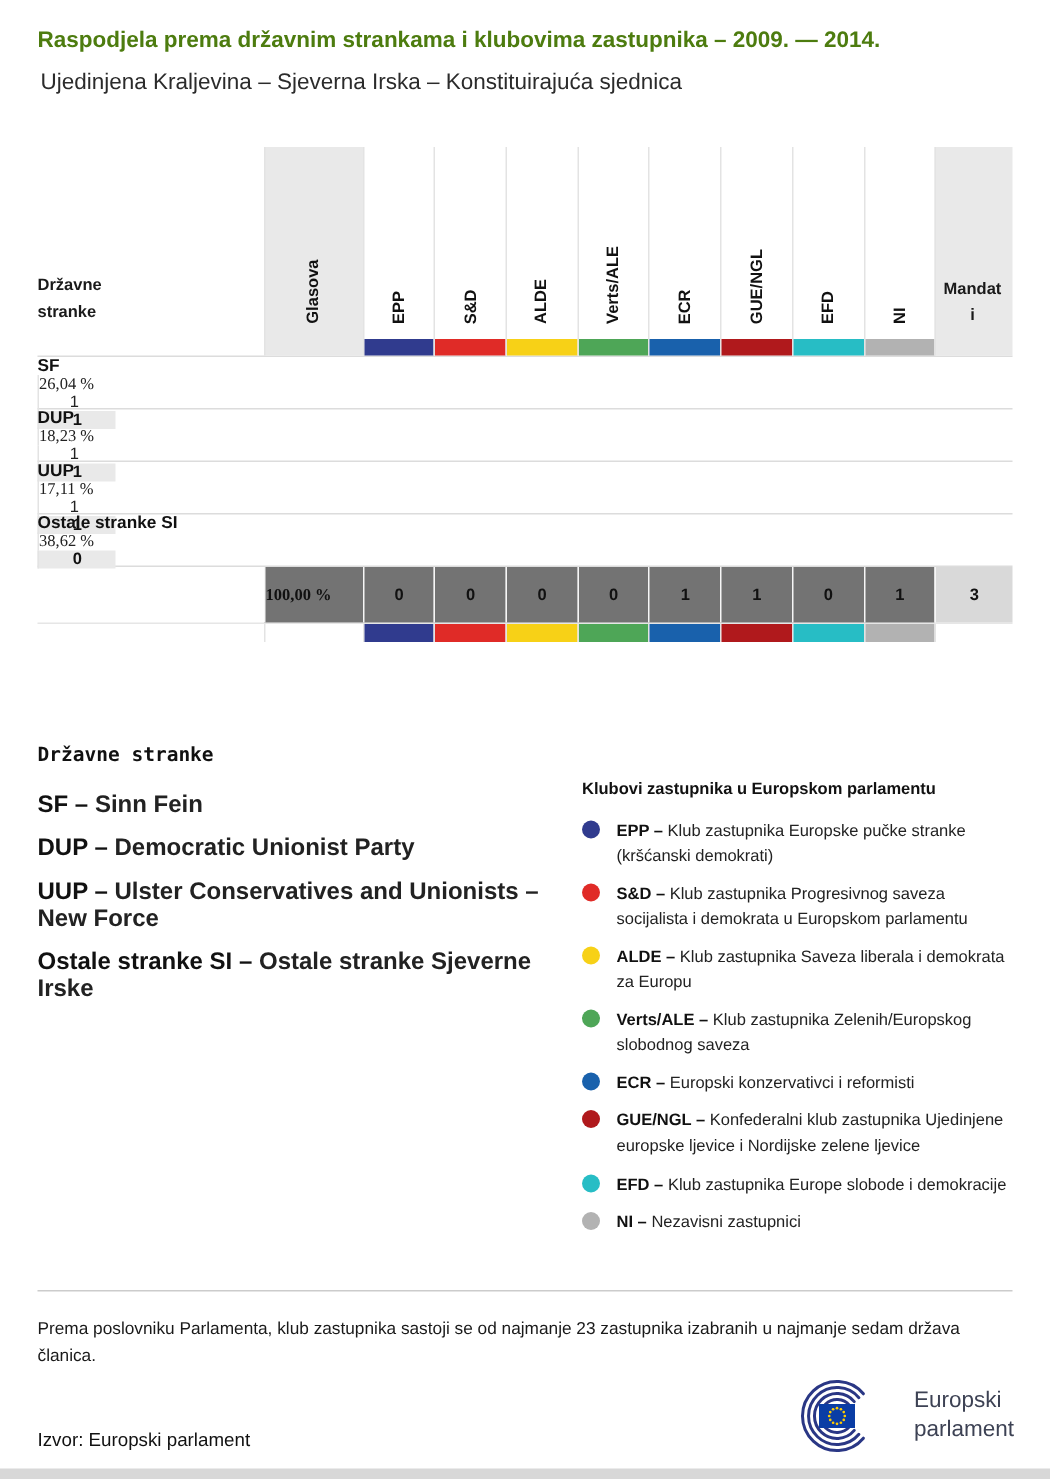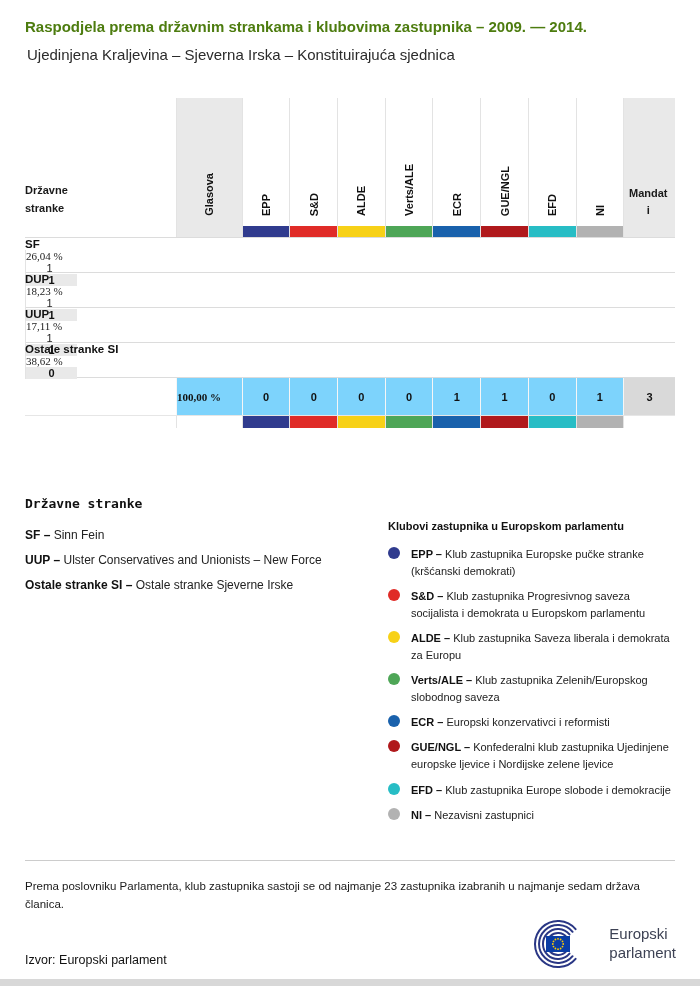--- a/index.html
+++ b/index.html
@@ -37,29 +37,29 @@
 
   .brow { height:35px; border-bottom:1px solid #dcdcdc;flex-direction:column; }
   .brow .c, .total .c { display:flex; align-items:center; }
   .party-name { font-weight:bold; font-size:11.5px; color:#111; }
   .votes-val { width:100%; text-align:left; padding-right:9px; font-size:11px; color:#222;font-family:Liberation Serif, serif; }
   .seat-val  { width:100%; text-align:center; font-size:11px; color:#222; }
   .mand-val  { width:100%; text-align:center; font-size:11px; font-weight:bold; color:#111; }
   .brow .c.mand { background:#e9e9e9; }
 
   .total { height:38px; border-bottom:1px solid #e6e6e6; }
-  .total .c.votes, .total .c.seat { background:#7dd3fc; border-left-color:#f6f6f6; }
+  .total .c.votes, .total .c.seat { background:#737373; border-left-color:#f6f6f6; }
   .total .c.mand { background:#d9d9d9; border-left-color:#f6f6f6; }
   .total .votes-val, .total .seat-val { font-weight:bold; color:#111; }
 
   
   .legend-left { position:absolute; left:25px; top:496px; width:335px; }
   .legend-left .lhead { font-family:"DejaVu Sans Mono", monospace; font-size:13px;
                         font-weight:bold; color:#111; margin-bottom:17px; }
-  .pitem { font-size:12px; margin-bottom:11px; color:#222; }
+  .pitem { font-size:16px; margin-bottom:11px; color:#222;font-weight:bold; }
   .pitem b { color:#111; }
 
   .legend-right { position:absolute; left:388px; top:520px; width:290px; }
   .legend-right .lhead { font-size:11px; font-weight:bold; color:#111; margin-bottom:14px; }
   .gitem { display:flex; gap:11px; margin-bottom:8px; font-size:11px; line-height:1.55; color:#222; }
   .gitem .dot { flex:0 0 12px; width:12px; height:12px; border-radius:50%; margin-top:1px; }
   .gitem b { color:#111; }
 
   
   .rule { position:absolute; left:25px; top:860px; width:650px; border-top:1px solid #cccccc; }
@@ -352,20 +352,21 @@
       <div class="c seat">
           <div class="bar" style="background-color: rgb(178, 178, 178);"></div>
         </div>
       <div class="c mand"></div>
     </div>
   </div>
 
   <div class="legend-left">
     <div class="lhead">Državne stranke</div>
     <div class="pitem"><b>SF –</b> <span>Sinn Fein</span></div>
+    <div class="pitem"><b>DUP –</b> <span>Democratic Unionist Party</span></div>
     <div class="pitem"><b>UUP –</b> <span>Ulster Conservatives and Unionists – New Force</span></div>
     <div class="pitem"><b>Ostale stranke SI –</b> <span>Ostale stranke Sjeverne Irske</span></div>
   </div>
 
   <div class="legend-right">
     <div class="lhead">Klubovi zastupnika u Europskom parlamentu</div>
     <div class="gitem">
         <span class="dot" style="background-color: rgb(48, 59, 142);"></span>
         <span><b>EPP –</b> <span>Klub zastupnika Europske pučke stranke (kršćanski demokrati)</span></span>
       </div>

